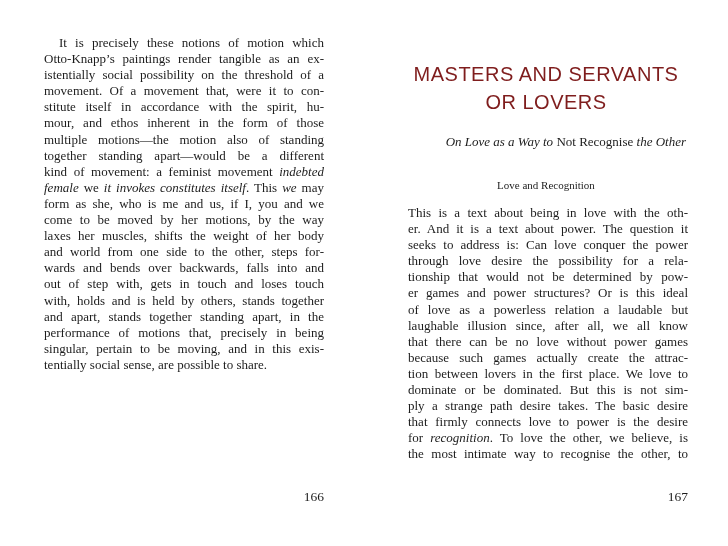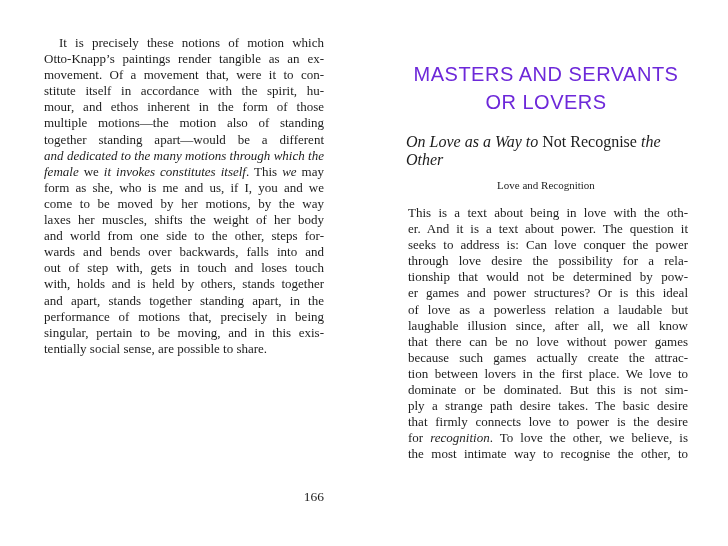--- a/index.html
+++ b/index.html
@@ -29,26 +29,26 @@
   .tend { text-align-last: left; }
   .tindent { text-indent: 15px; }
   em { font-style: italic; }
 
   .chapter-title {
     position: absolute; top: 60px; left: 0; width: 364px;
     text-align: center;
     font-family: "Liberation Sans", sans-serif;
     font-size: 20px; line-height: 28px;
     letter-spacing: 0.5px;
-    color: #6d28d9;
+    color: #7f1d1d;
   }
   .chapter-subtitle {
     position: absolute; top: 133px; left: 42px; width: 280px;
-    text-align: left;
-    font-size: 16px; line-height: 18px; font-family: Liberation Serif, serif;
+    text-align: right;
+    font-size: 13px; line-height: 18px; font-family: Liberation Serif, serif;
   }
   .section-heading {
     position: absolute; top: 175px; left: 42px; width: 280px;
     text-align: center;
     font-size: 11px; line-height: 20px;
   }
   .pagenum {
     position: absolute; top: 488px; left: 44px; width: 280px;
     text-align: right;
     font-size: 13.5px; line-height: 17px;
@@ -56,26 +56,27 @@
 </style>
 </head>
 <body>
 
 <div class="spread">
 
   <div class="page" id="page-left">
     <div class="bodytext" id="left-text">
         <div class="tline tindent"><span>It is precisely these notions of motion which</span></div>
         <div class="tline"><span>Otto-Knapp’s paintings render tangible as an ex-</span></div>
+        <div class="tline"><span>istentially social possibility on the threshold of a</span></div>
         <div class="tline"><span>movement. Of a movement that, were it to con-</span></div>
         <div class="tline"><span>stitute itself in accordance with the spirit, hu-</span></div>
         <div class="tline"><span>mour, and ethos inherent in the form of those</span></div>
         <div class="tline"><span>multiple motions—the motion also of standing</span></div>
         <div class="tline"><span>together standing apart—would be a different</span></div>
-        <div class="tline"><em>and dedicated to the many motions through which the</em></div>
+        <div class="tline"><span>kind of movement: a feminist movement </span><em>indebted</em></div>
         <div class="tline"><em>female</em><span> we </span><em>it invokes constitutes itself</em><span>. This </span><em>we</em><span> may</span></div>
         <div class="tline"><span>form as she, who is me and us, if I, you and we</span></div>
         <div class="tline"><span>come to be moved by her motions, by the way</span></div>
         <div class="tline"><span>laxes her muscles, shifts the weight of her body</span></div>
         <div class="tline"><span>and world from one side to the other, steps for-</span></div>
         <div class="tline"><span>wards and bends over backwards, falls into and</span></div>
         <div class="tline"><span>out of step with, gets in touch and loses touch</span></div>
         <div class="tline"><span>with, holds and is held by others, stands together</span></div>
         <div class="tline"><span>and apart, stands together standing apart, in the</span></div>
         <div class="tline"><span>performance of motions that, precisely in being</span></div>
@@ -103,15 +104,16 @@
         <div class="tline"><span>laughable illusion since, after all, we all know</span></div>
         <div class="tline"><span>that there can be no love without power games</span></div>
         <div class="tline"><span>because such games actually create the attrac-</span></div>
         <div class="tline"><span>tion between lovers in the first place. We love to</span></div>
         <div class="tline"><span>dominate or be dominated. But this is not sim-</span></div>
         <div class="tline"><span>ply a strange path desire takes. The basic desire</span></div>
         <div class="tline"><span>that firmly connects love to power is the desire</span></div>
         <div class="tline"><span>for </span><em>recognition</em><span>. To love the other, we believe, is</span></div>
         <div class="tline"><span>the most intimate way to recognise the other, to</span></div>
       </div>
+    <div class="pagenum">167</div>
   </div>
 
 </div>
 
 </body></html>

